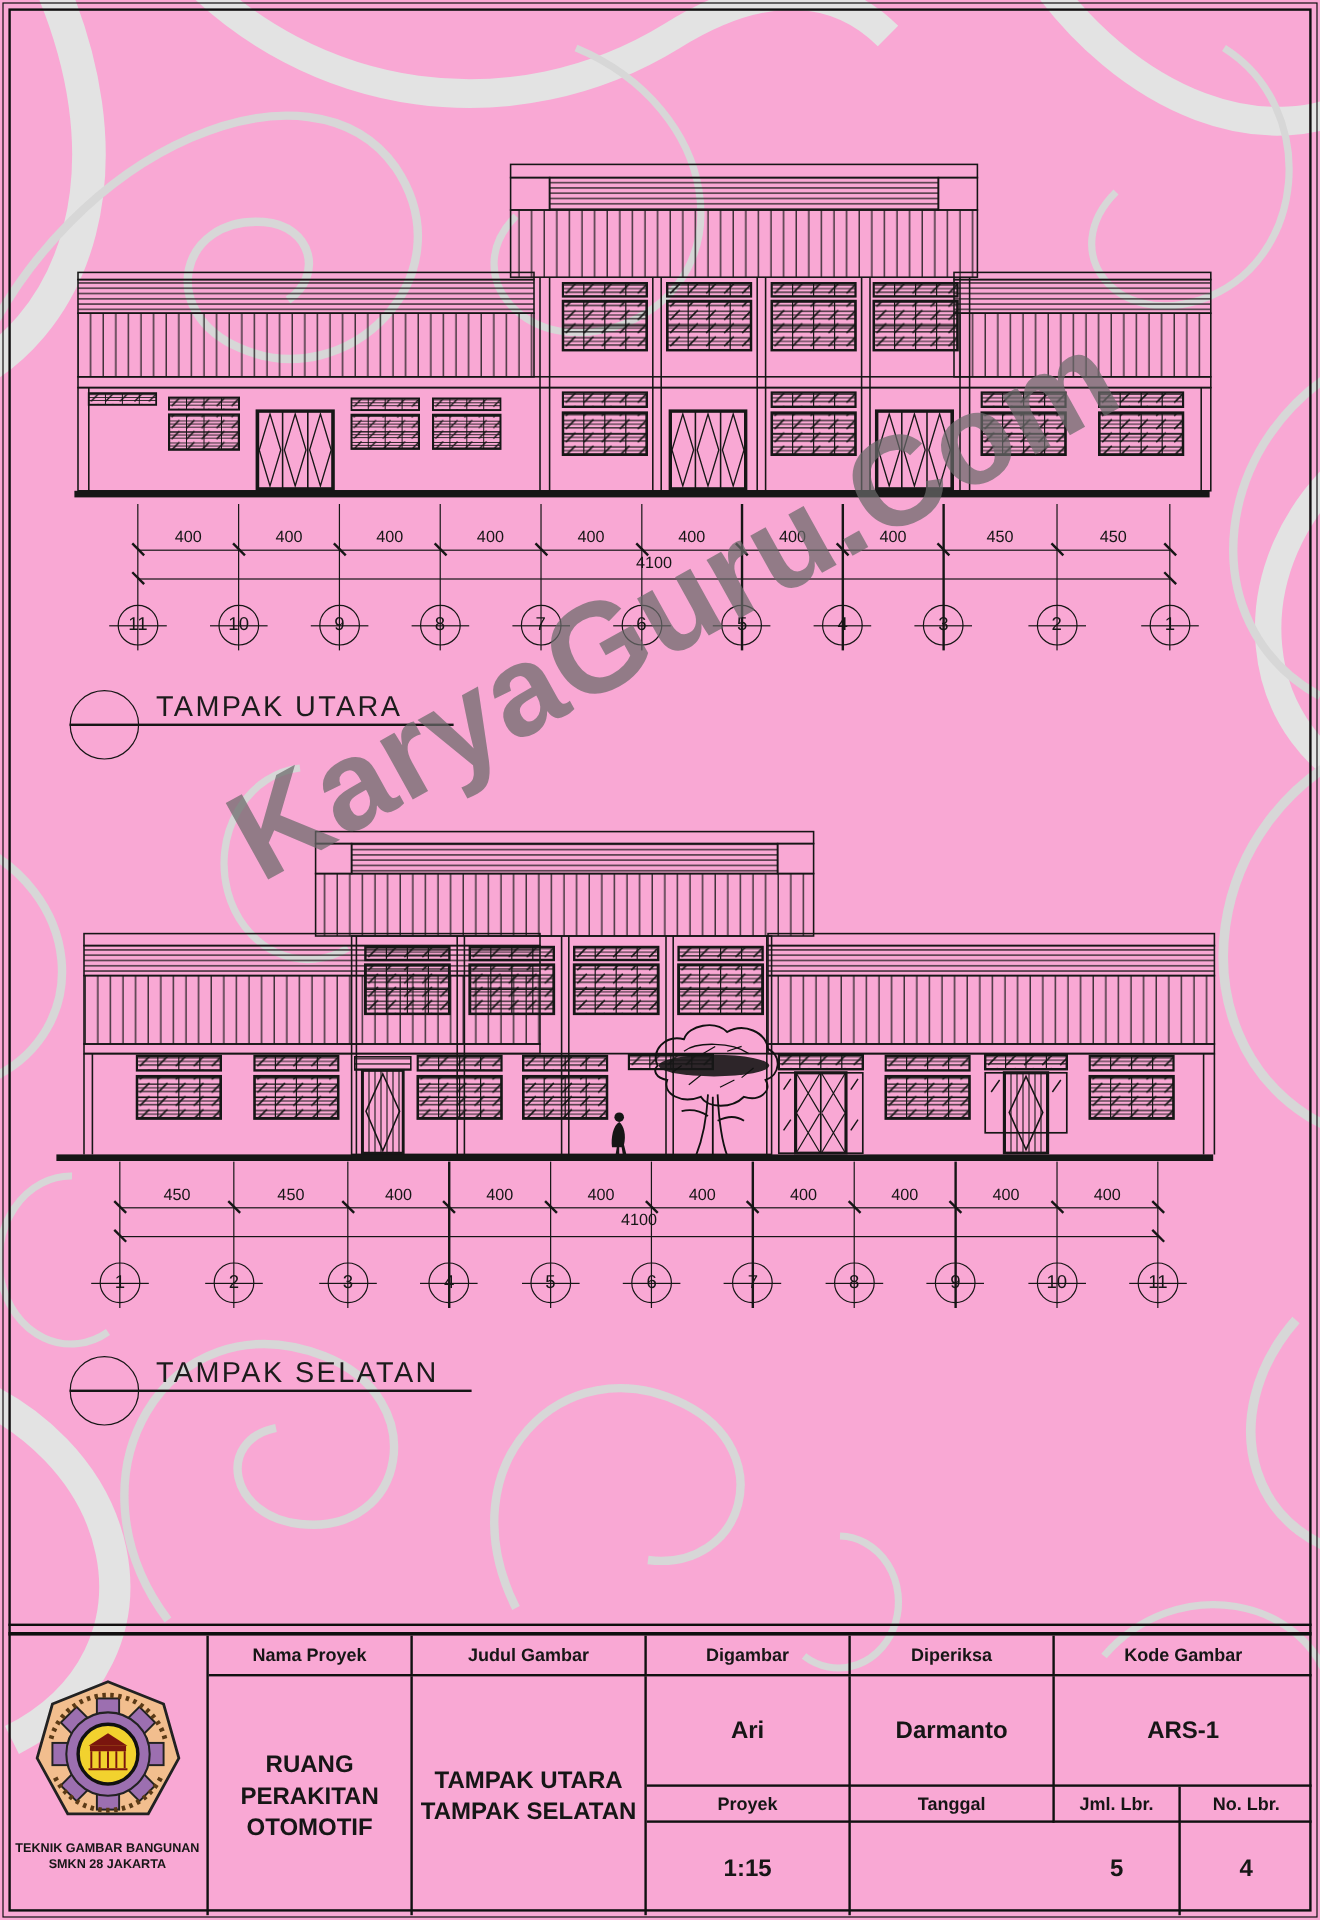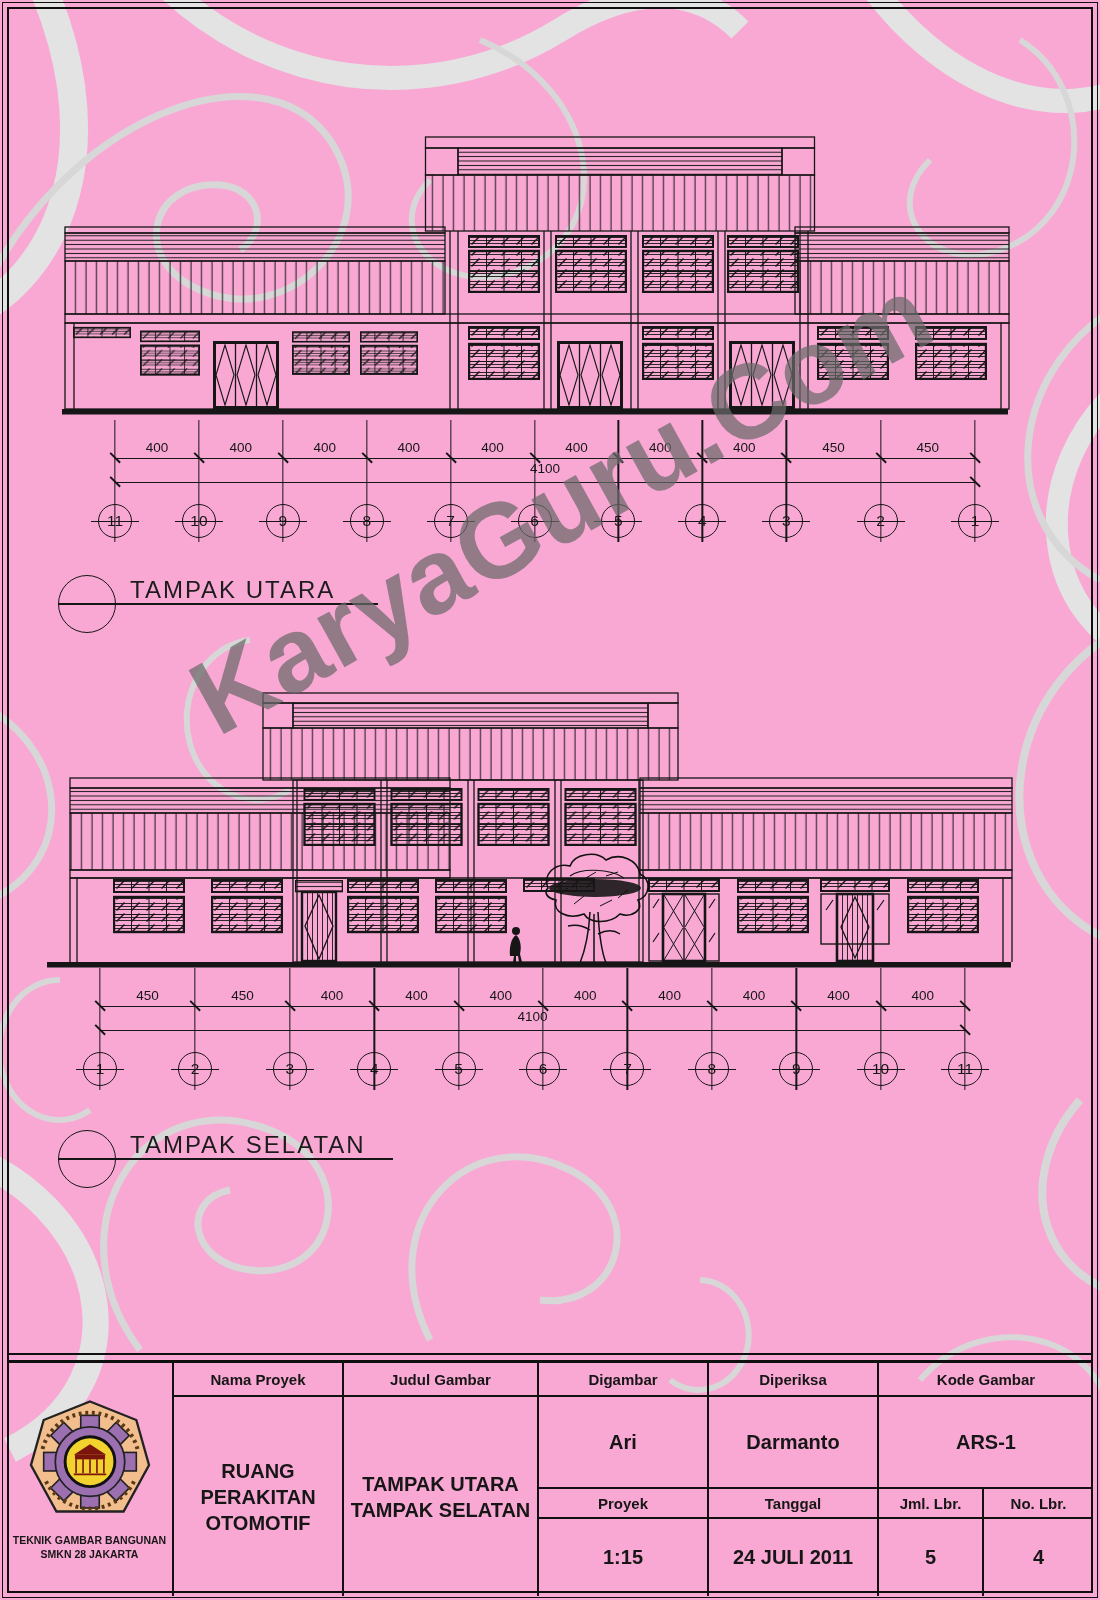--- a/index.html
+++ b/index.html
@@ -423,18 +423,17 @@
     <div class="tb-cell tb-v" style="grid-area:2/5/3/6">Darmanto</div>
     <div class="tb-cell tb-v" style="grid-area:2/4/3/5">Ari</div>
     <div class="tb-cell tb-v noR" style="grid-area:2/6/3/8">ARS-1</div>
 
     <div class="tb-cell tb-h" style="grid-area:3/4/4/5">Proyek</div>
     <div class="tb-cell tb-h" style="grid-area:3/5/4/6">Tanggal</div>
     <div class="tb-cell tb-h" style="grid-area:3/6/4/7">Jml. Lbr.</div>
     <div class="tb-cell tb-h noR" style="grid-area:3/7/4/8">No. Lbr.</div>
 
     <div class="tb-cell tb-v noB" style="grid-area:4/4/5/5">1:15</div>
-    <div class="tb-cell tb-v noB" style="grid-area:4/5/5/6">24 JULI 2011</div>
     <div class="tb-cell tb-v noB" style="grid-area:4/6/5/7">5</div>
     <div class="tb-cell tb-v noB noR" style="grid-area:4/7/5/8">4</div>
   </div>
 
 </div>
 
 </body></html>

